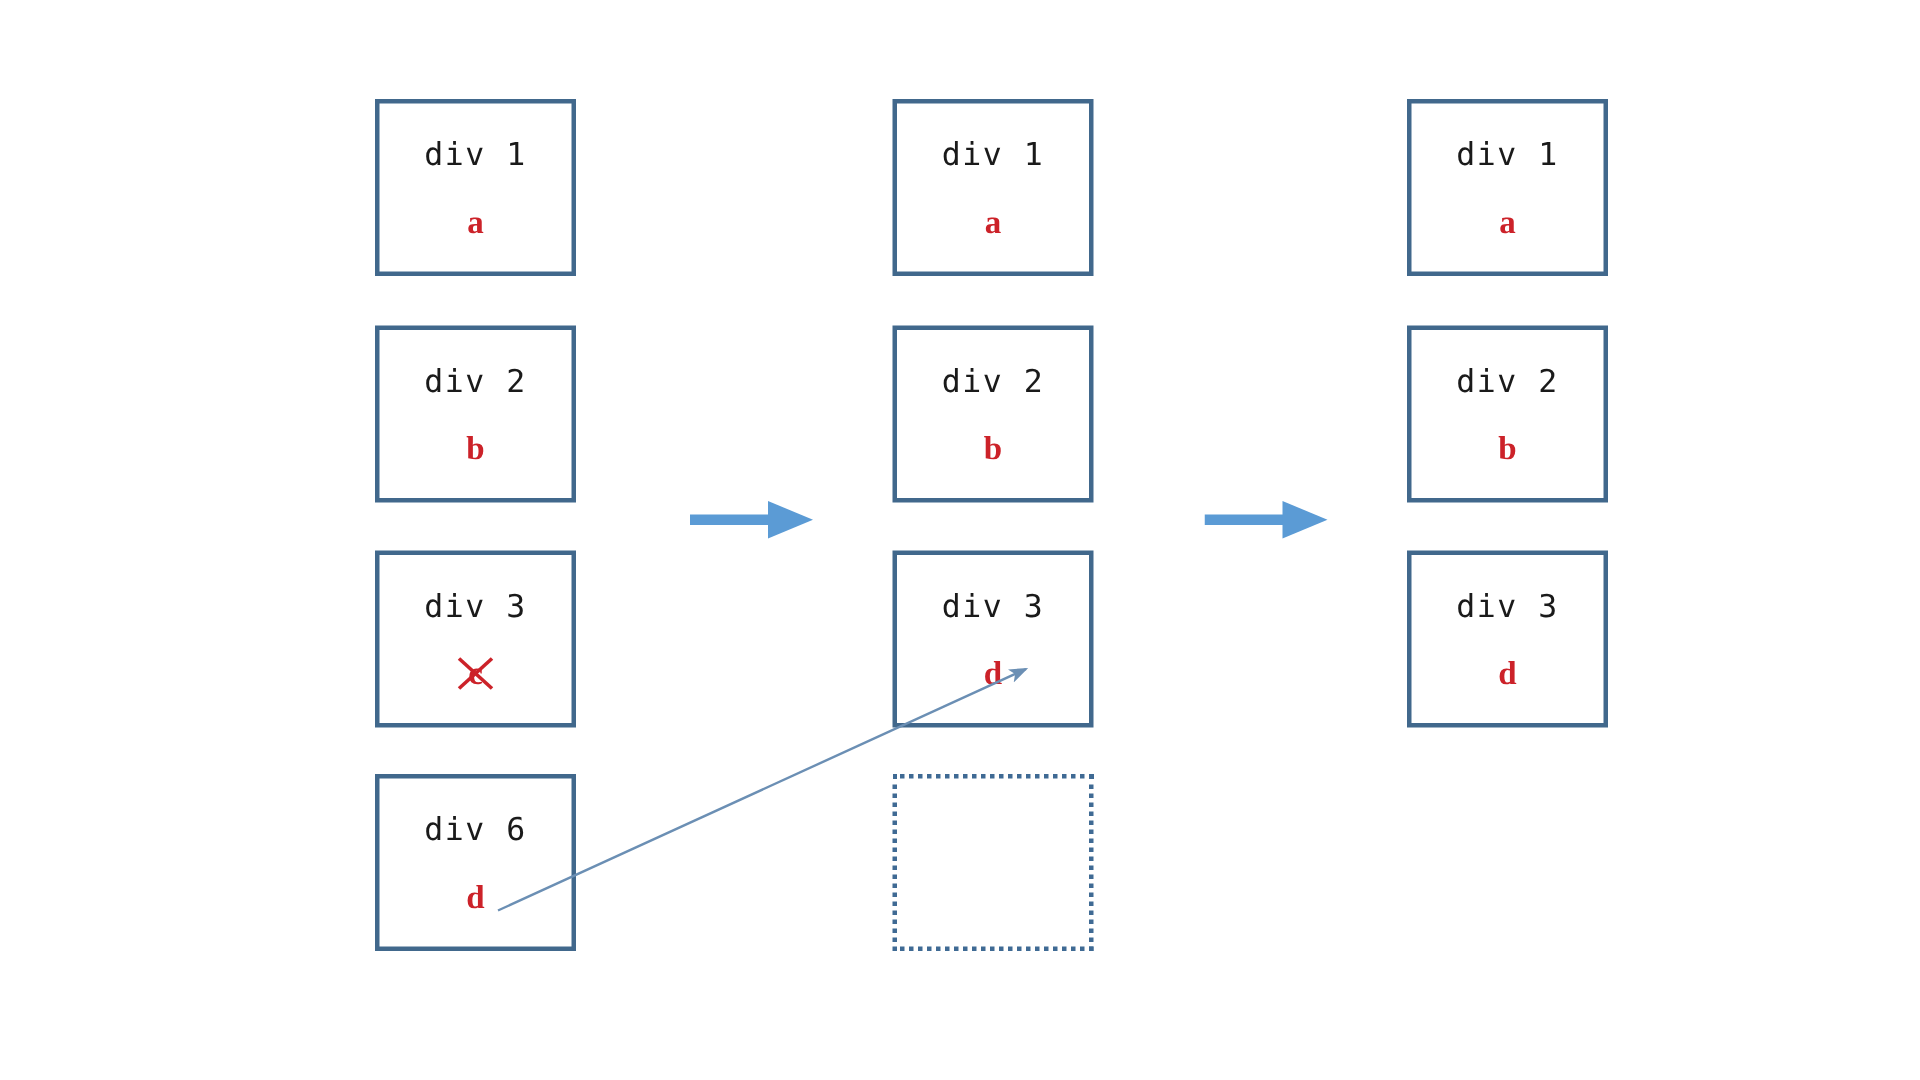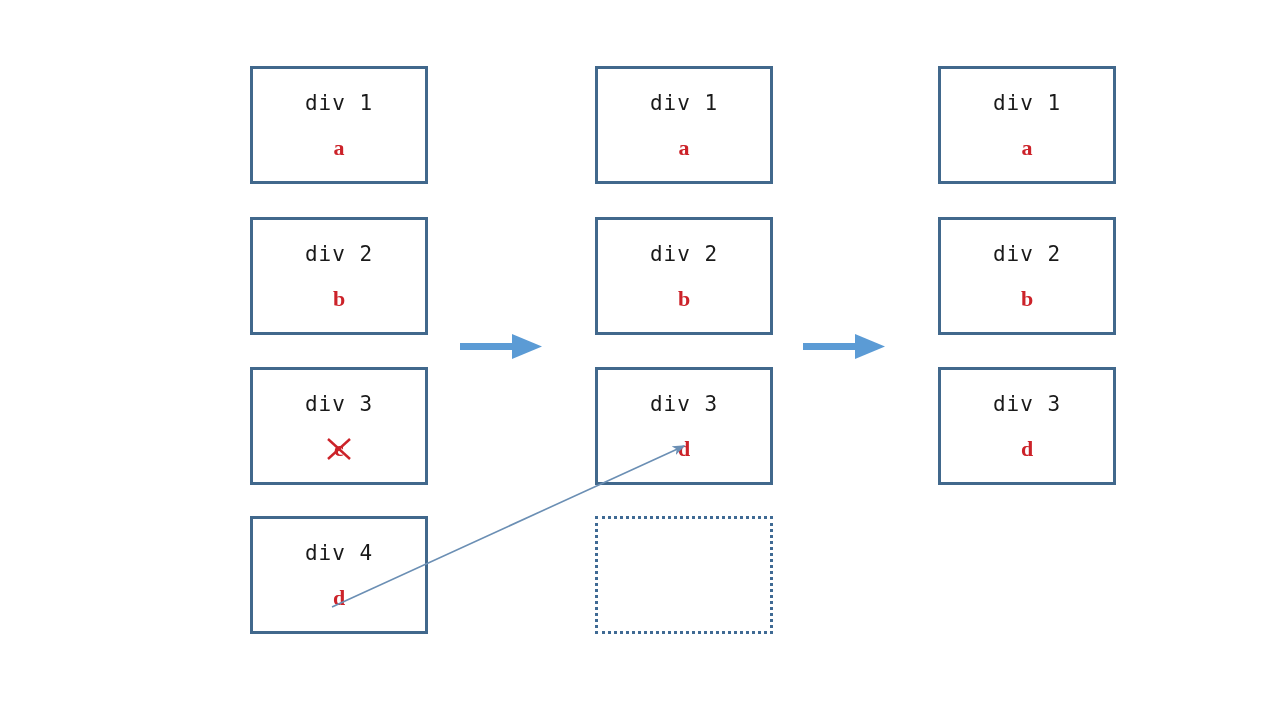--- a/index.html
+++ b/index.html
@@ -13,21 +13,21 @@
     height: 720px;
     background: #ffffff;
     overflow: hidden;
     font-family: "Liberation Sans", sans-serif;
   }
 
   
   .box {
     position: absolute;
     box-sizing: border-box;
-    width: 178px;
+    width: 134px;
     height: 118px;
     border: 3px solid #41688c;
     background: #ffffff;
     display: flex;
     flex-direction: column;
     align-items: center;
     justify-content: center;
   }
   .box.dotted {
     border: 3px dotted #3f6a94;
@@ -107,21 +107,21 @@
         <div class="box-value" style="color: rgb(204, 34, 41);"><span>b</span></div>
       </div>
       <div class="box" style="left: 250px; top: 367px; border-color: rgb(65, 104, 140);">
         <div class="box-title">div 3</div>
         <div class="box-value struck" style="color: rgb(204, 34, 41);"><span>c</span><svg class="strike-x" viewBox="0 0 26 26">
             <line x1="2" y1="3" x2="24" y2="23" stroke="#cc2229" stroke-width="2.4"></line>
             <line x1="24" y1="3" x2="2" y2="23" stroke="#cc2229" stroke-width="2.4"></line>
           </svg></div>
       </div>
       <div class="box" style="left: 250px; top: 516px; border-color: rgb(65, 104, 140);">
-        <div class="box-title">div 4</div>
+        <div class="box-title">div 6</div>
         <div class="box-value" style="color: rgb(204, 34, 41);"><span>d</span></div>
       </div>
       <div class="box" style="left: 595px; top: 66px; border-color: rgb(65, 104, 140);">
         <div class="box-title">div 1</div>
         <div class="box-value" style="color: rgb(204, 34, 41);"><span>a</span></div>
       </div>
       <div class="box" style="left: 595px; top: 217px; border-color: rgb(65, 104, 140);">
         <div class="box-title">div 2</div>
         <div class="box-value" style="color: rgb(204, 34, 41);"><span>b</span></div>
       </div>

